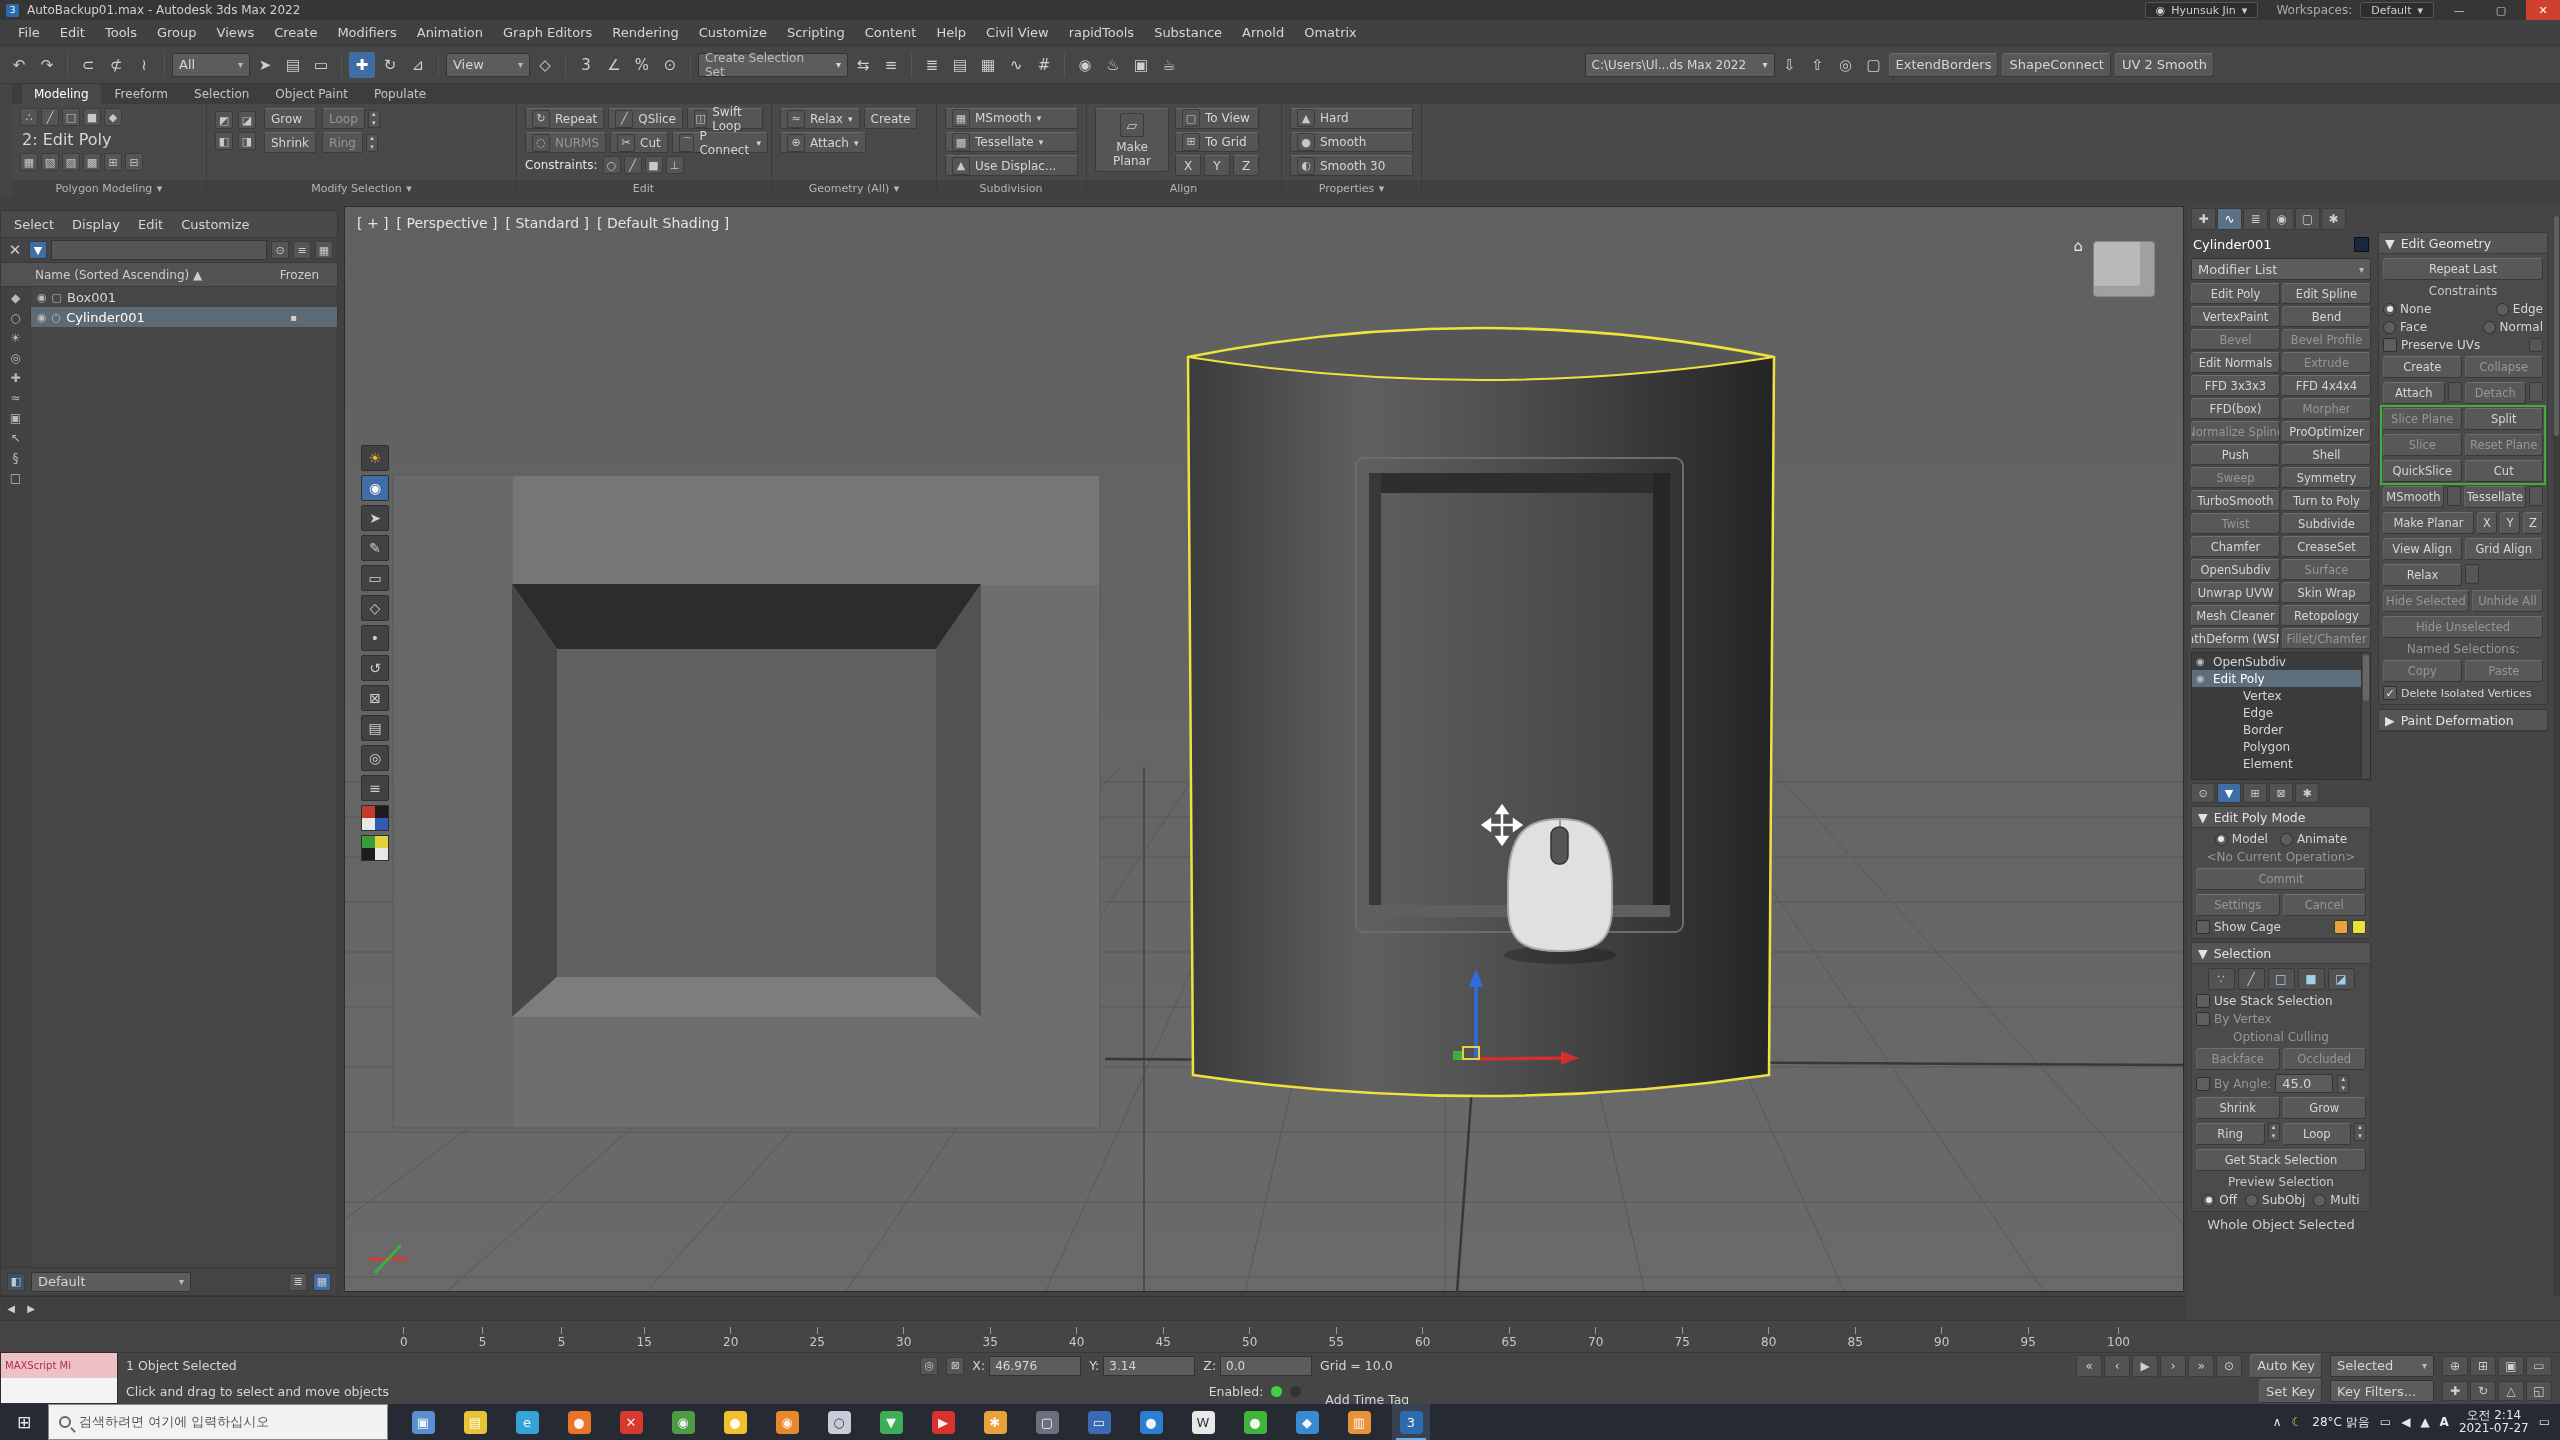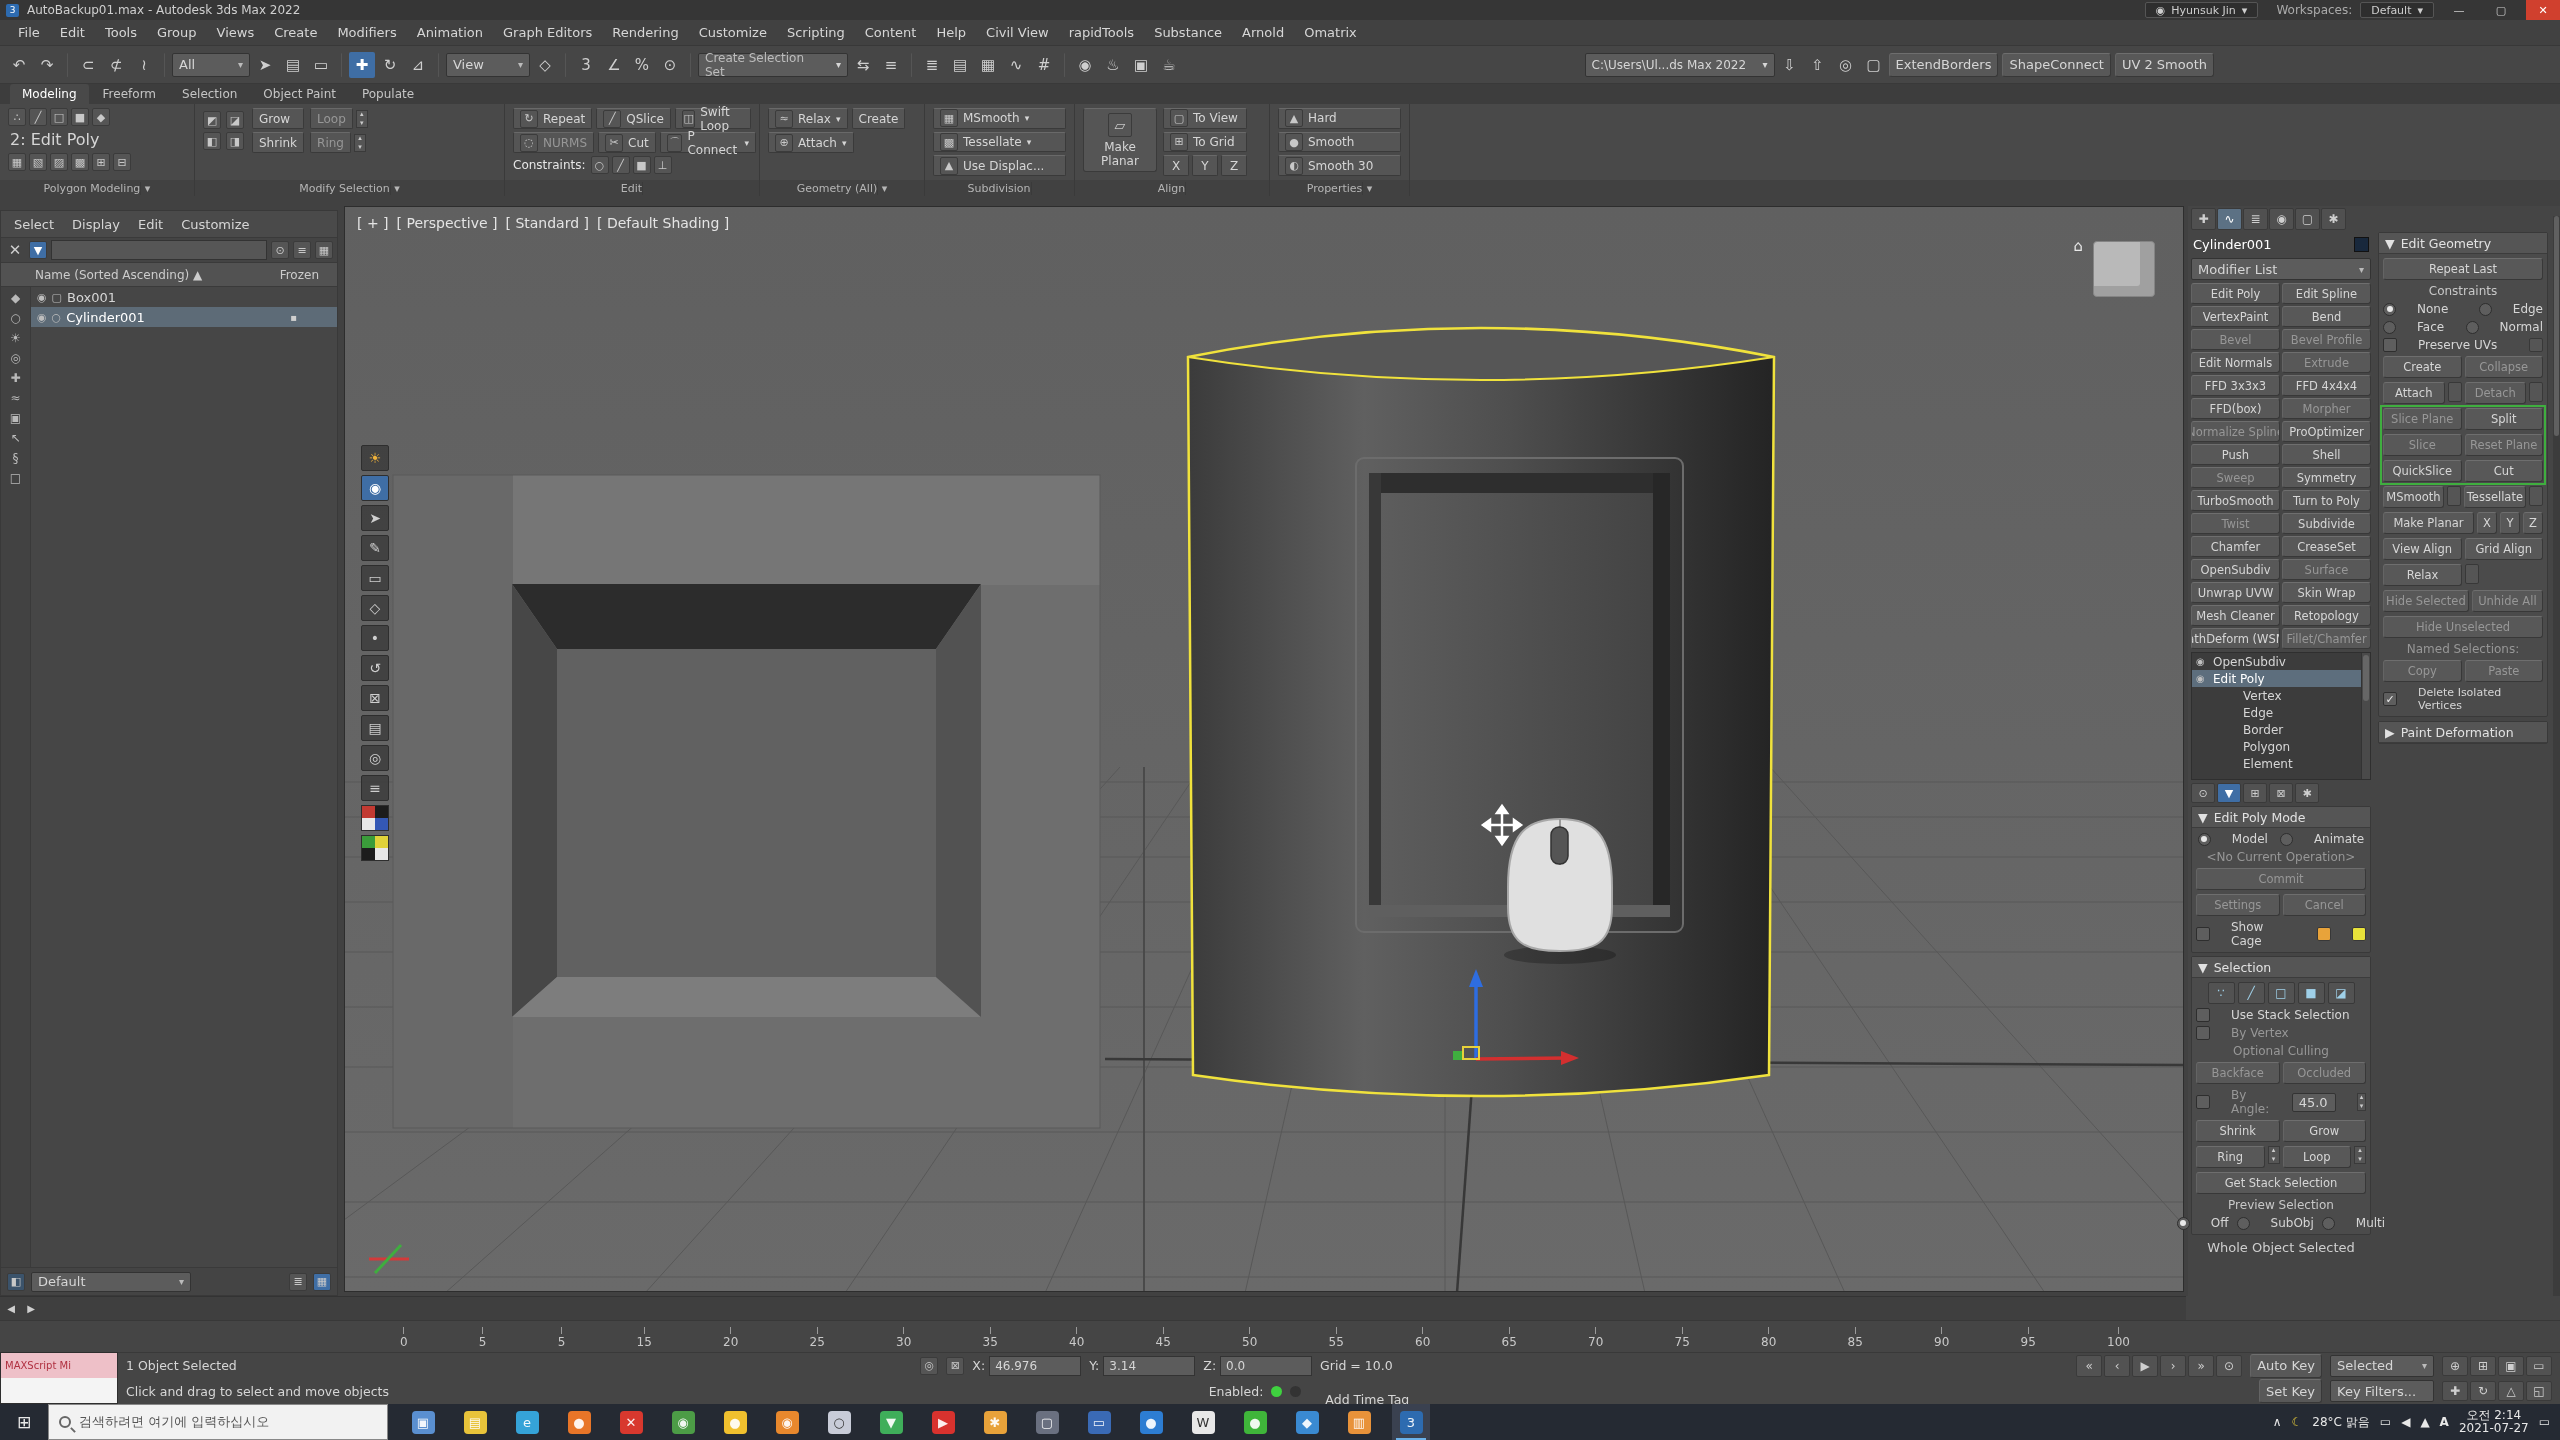--- a/index.html
+++ b/index.html
@@ -50,21 +50,21 @@
   .menu-item{padding:0 10px;height:26px;display:inline-flex;align-items:center;font-size:13px}
 
   
   .toolbar{top:46px;left:0;right:0;height:38px;background:#464646;display:flex;align-items:center;
            padding:0 6px;gap:2px;border-bottom:1px solid #393939}
   .ico.active{background:#3f6ea5;color:#fff}
   .tb-field{display:flex;align-items:center;background:var(--input);border:1px solid #333;height:24px;
             padding:0 6px;font-size:12px;gap:6px;border-radius:2px}
 
   
-  .ribbon{top:84px;left:0;right:0;height:112px;background:#494949;border-bottom:4px solid #5eead4}
+  .ribbon{top:84px;left:12px;right:0;height:112px;background:#494949;border-bottom:4px solid #5eead4}
   .rtabs{display:flex;height:20px;background:#3d3d3d;padding-left:10px;gap:2px;font-size:12px}
   .rtab{padding:0 12px;display:inline-flex;align-items:center;color:#c5c5c5;border-radius:3px 3px 0 0}
   .rtab.active{background:#494949;color:#fff}
   .rbody{display:flex;height:76px}
   .rpanel{display:flex;flex-direction:column;justify-content:flex-start;padding:4px 8px;gap:3px;
           border-right:1px solid #3a3a3a;position:relative}
   .rfoot{display:flex;height:16px;background:#414141;font-size:11px;color:#b5b5b5}
   .rfoot span{display:inline-flex;align-items:center;justify-content:center;border-right:1px solid #3a3a3a}
   .rbtn{display:inline-flex;align-items:center;gap:5px;background:#555;border:1px solid #3a3a3a;
         border-top-color:#696969;border-radius:2px;height:21px;padding:0 6px;font-size:12px}
@@ -128,21 +128,21 @@
   .stkbar{display:flex;gap:2px}
   .stkbar .ico{width:24px;height:20px;font-size:11px;background:#525252;border:1px solid #3a3a3a}
   .stkbar .ico.active{background:#3f6ea5}
   .rollout{background:#4b4b4b;border:1px solid #393939;border-radius:2px}
   .ro-head{display:flex;align-items:center;gap:6px;height:21px;background:#555;padding:0 6px;
            font-size:12.5px;color:#e2e2e2;border-bottom:1px solid #3c3c3c}
   .ro-body{padding:4px;display:flex;flex-direction:column;gap:4px;font-size:12px}
   .pair{display:flex;gap:3px}
   .pair .btn{flex:1;height:22px;font-size:11.5px;padding:0 2px}
   .sbox{width:14px;height:20px;background:#555;border:1px solid #383838;flex:none;border-radius:2px}
-  .lblrow{display:flex;align-items:center;gap:21px}
+  .lblrow{display:flex;align-items:center;gap:4px}
   .greenbox{outline:2px solid var(--green_highlight,#3fae3f);outline-offset:1px;display:flex;flex-direction:column;gap:4px}
   .cp-scroll{position:absolute;right:0;top:10px;bottom:0;width:7px;background:#3c3c3c}
   .cp-scroll::before{content:"";position:absolute;top:0;left:1px;right:1px;height:220px;background:#606060;border-radius:3px}
   .centertxt{text-align:center;color:var(--dim)}
   .sel-icons{display:flex;gap:3px;justify-content:center}
   .sel-icons .ico{width:27px;height:22px;background:#525252;border:1px solid #393939;color:#9fd0e8;font-size:12px}
 
   
   .timeline{top:1296px;left:0;width:2186px;height:24px;background:#3f3f3f;display:flex;align-items:center;
             border-top:1px solid #333;padding:0 2px;gap:2px}

